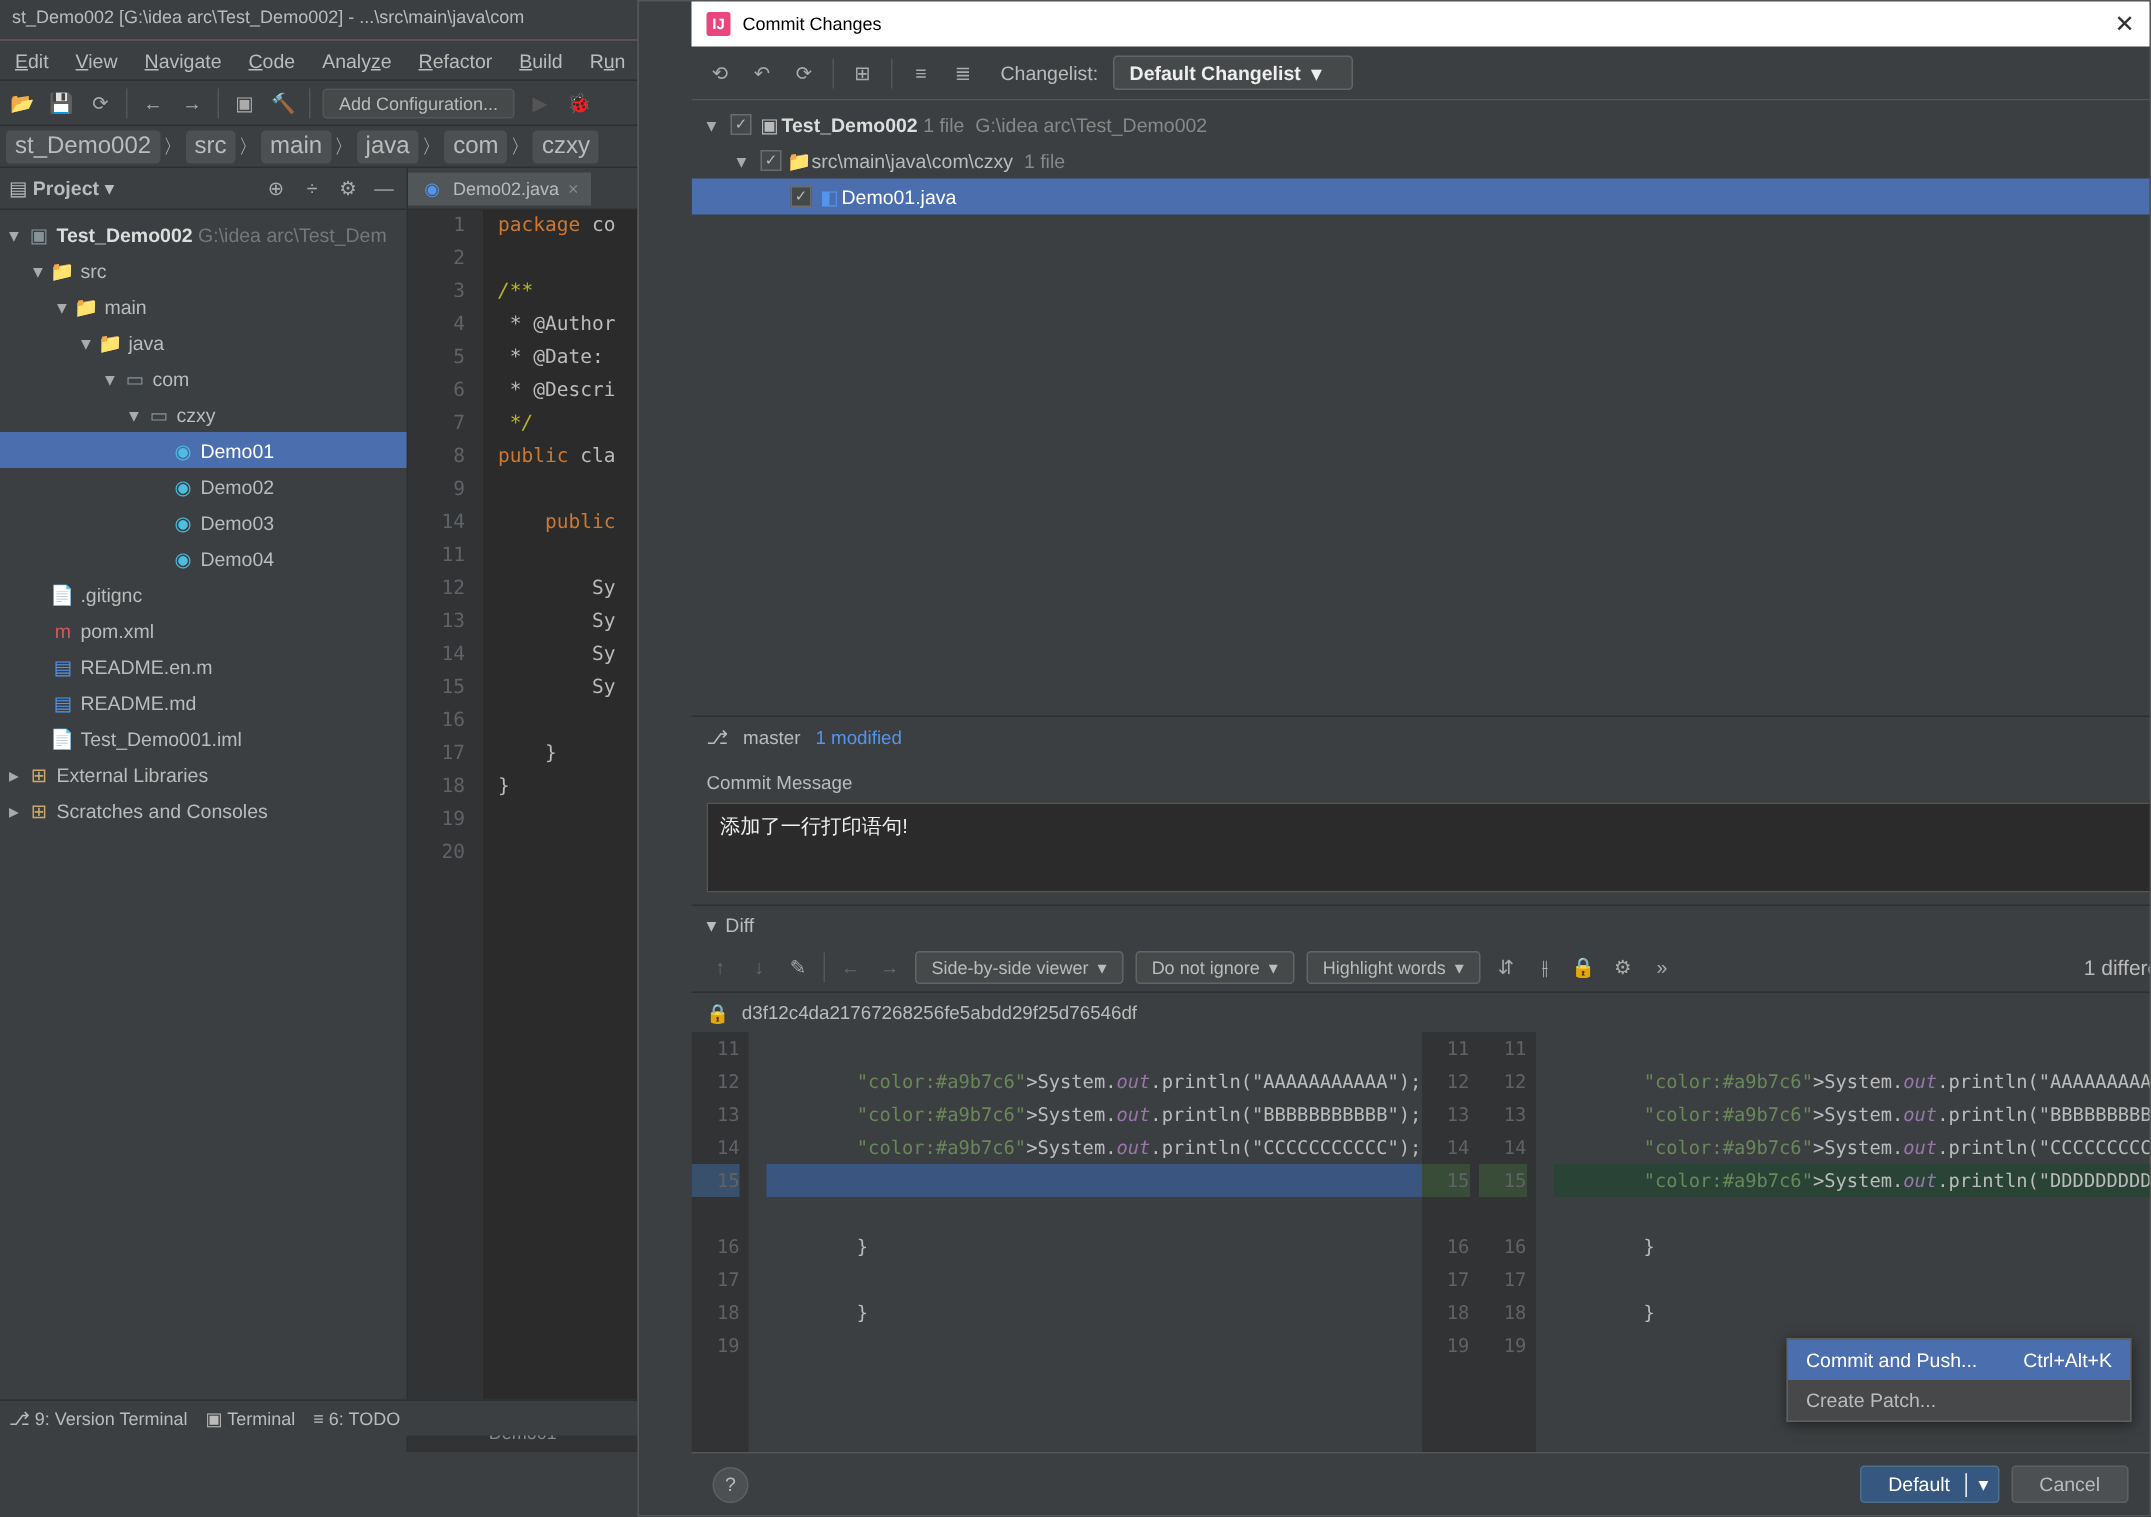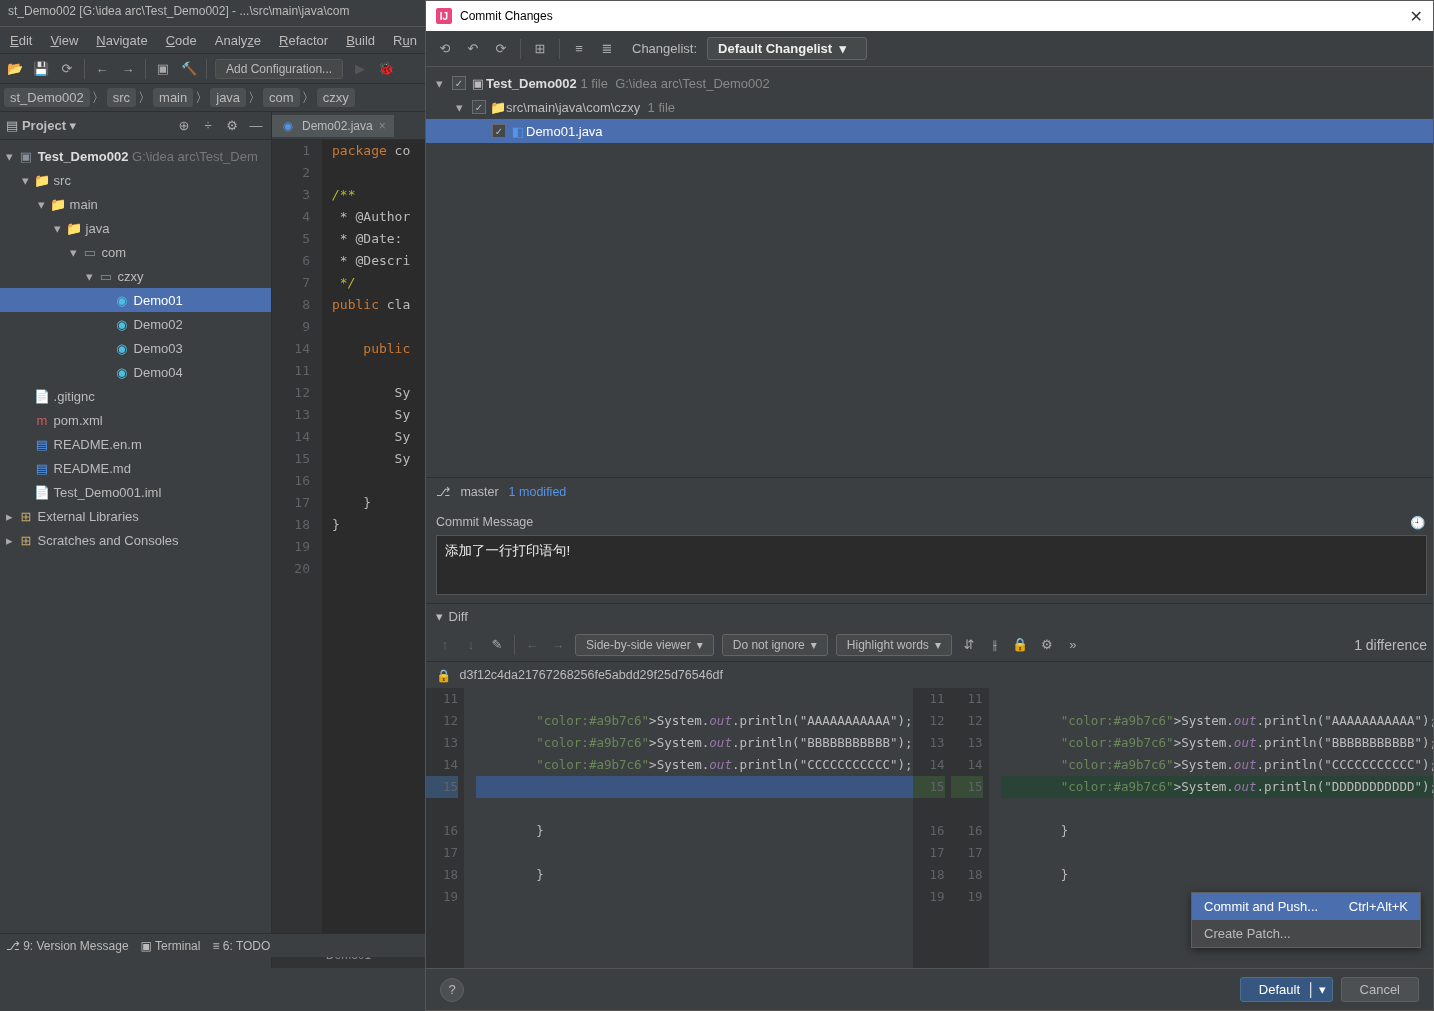--- a/index.html
+++ b/index.html
@@ -7,21 +7,21 @@
 .main-window { position: absolute; top: 0; left: 0; width: 425px; height: 957px; background: #f9a8d4; }
 .title-left { height: 27px; background: #3c3f41; color: #bbb; padding: 4px 8px; font-size: 12px; white-space: nowrap; overflow: hidden; border-bottom: 1px solid #555; }
 .menubar { height: 27px; background: #3c3f41; display: flex; align-items: center; gap: 2px; padding: 0 2px; font-size: 13px; border-bottom: 1px solid #2d2f30; }
 .menubar span { padding: 3px 8px; color: #bbb; cursor: default; }
 .menubar span u { text-decoration: underline; }
 .toolbar-ide { height: 30px; background: #3c3f41; display: flex; align-items: center; gap: 8px; padding: 0 6px; border-bottom: 1px solid #2d2f30; }
 .tb-icon { width: 18px; height: 18px; display: inline-flex; align-items: center; justify-content: center; color: #aaa; }
 .tb-sep { width: 1px; height: 20px; background: #555; }
 .run-config { background: #45494a; border: 1px solid #555; border-radius: 3px; padding: 2px 10px; color: #bbb; font-size: 12px; }
 .breadcrumb-bar { height: 28px; background: #3c3f41; border-bottom: 1px solid #2d2f30; display: flex; align-items: center; padding: 0 4px; gap: 2px; overflow: hidden; }
-.crumb { background: #4c5052; border-radius: 3px; padding: 2px 6px; font-size: 13px; color: #bbb; display: inline-flex; align-items: center; gap: 4px; }
+.crumb { background: #4c5052; border-radius: 3px; padding: 2px 6px; font-size: 16px; color: #bbb; display: inline-flex; align-items: center; gap: 4px; }
 .content-row { display: flex; height: 856px; }
 .project-pane { width: 272px; background: #3c3f41; border-right: 1px solid #2d2f30; }
 .project-header { height: 28px; display: flex; align-items: center; padding: 0 6px; border-bottom: 1px solid #2d2f30; gap: 6px; }
 .project-header .title { flex: 1; display: flex; align-items: center; gap: 4px; }
 .project-tree { padding: 4px 0; font-size: 13px; }
 .tree-row { display: flex; align-items: center; height: 24px; padding-left: 8px; color: #bbb; }
 .tree-row.selected { background: #4b6eaf; color: #fff; }
 .tree-arrow { width: 12px; color: #aaa; }
 .editor-pane { flex: 1; background: #2b2b2b; display: flex; flex-direction: column; }
 .editor-tabs { height: 28px; background: #3c3f41; display: flex; align-items: center; border-bottom: 1px solid #2d2f30; }
@@ -30,21 +30,21 @@
 .gutter { width: 50px; background: #313335; text-align: right; padding-right: 12px; color: #606366; line-height: 22px; }
 .code-col { flex: 1; padding: 0 10px; line-height: 22px; white-space: pre; overflow: hidden; }
 .kw { color: #cc7832; }
 .com-t { color: #bbb529; font-style: italic; }
 .str { color: #6a8759; }
 .fld { color: #9876aa; }
 .status-bar { position: absolute; bottom: 0; left: 0; width: 425px; height: 24px; background: #3c3f41; border-top: 1px solid #2d2f30; display: flex; align-items: center; padding: 0 6px; gap: 12px; font-size: 12px; color: #bbb; }
 .breadcr2 { height: 22px; background: #313335; color: #888; font-size: 12px; padding: 2px 12px; text-align:center;}
 
 
-.commit-dialog { position: absolute; left: 425px; top: 0; width: 1009px; height: 1011px; background: #3c3f41; border: 1px solid #555; display: flex; flex-direction: column; }
+.commit-dialog { position: absolute; left: 425px; top: 0; width: 1009px; height: 1011px; background: #3c3f41; border: 1px solid #555; display: flex; flex-direction: column; padding-left: 35px; }
 .dlg-title { height: 30px; background: #fff; color: #000; display: flex; align-items: center; padding: 0 10px; justify-content: space-between; }
 .dlg-title .left { display: flex; align-items: center; gap: 8px; font-size: 12px;}
 .dlg-body { flex: 1; display: flex; overflow: hidden; }
 .dlg-left { flex: 1; display: flex; flex-direction: column; border-right: 1px solid #2d2f30; }
 .dlg-toolbar { height: 36px; display: flex; align-items: center; gap: 10px; padding: 0 10px; border-bottom: 1px solid #555; }
 .changelist-sel { background: #45494a; border: 1px solid #646464; border-radius: 3px; padding: 3px 20px 3px 10px; color: #eee; font-weight: bold; }
 .file-tree { flex: 0 0 410px; background: #3c3f41; overflow: auto; padding: 4px 0; }
 .ft-row { display: flex; align-items: center; height: 24px; color: #bbb; }
 .ft-row.sel { background: #4b6eaf; color: #fff; }
 .chk { width: 14px; height: 14px; background: #43494a; border: 1px solid #6b6b6b; display: inline-flex; align-items: center; justify-content: center; margin: 0 4px; font-size: 10px; color: #bbb;}
@@ -173,21 +173,21 @@
             <div>18</div>
             <div>19</div>
             <div>20</div>
           </div>
         <div class="code-col" id="code"><div><span class="kw">package</span>&nbsp;co</div><div>&nbsp;</div><div><span class="com-t">/**</span></div><div>&nbsp;*&nbsp;@Author</div><div>&nbsp;*&nbsp;@Date:</div><div>&nbsp;*&nbsp;@Descri</div><div>&nbsp;<span class="com-t">*/</span></div><div><span class="kw">public</span>&nbsp;cla</div><div>&nbsp;</div><div>&nbsp;&nbsp;&nbsp;&nbsp;<span class="kw">public</span></div><div>&nbsp;</div><div>&nbsp;&nbsp;&nbsp;&nbsp;&nbsp;&nbsp;&nbsp;&nbsp;Sy</div><div>&nbsp;&nbsp;&nbsp;&nbsp;&nbsp;&nbsp;&nbsp;&nbsp;Sy</div><div>&nbsp;&nbsp;&nbsp;&nbsp;&nbsp;&nbsp;&nbsp;&nbsp;Sy</div><div>&nbsp;&nbsp;&nbsp;&nbsp;&nbsp;&nbsp;&nbsp;&nbsp;Sy</div><div>&nbsp;</div><div>&nbsp;&nbsp;&nbsp;&nbsp;}</div><div>}</div><div>&nbsp;</div><div>&nbsp;</div></div>
       </div>
       <div class="breadcr2">Demo01</div>
     </div>
   </div>
   <div class="status-bar">
-    <span>⎇ <span>9: Version Message</span></span>
+    <span>⎇ <span>9: Version Terminal</span></span>
     <span>▣ <span>Terminal</span></span>
     <span>≡ <span>6: TODO</span></span>
   </div>
 </div>
 
 <div class="commit-dialog">
   <div class="dlg-title">
     <div class="left">
       <span class="icon-sq" style="background:#e8467c;color:#fff;font-size:10px;font-weight:bold;border-radius:2px;">IJ</span>
       <span>Commit Changes</span>

